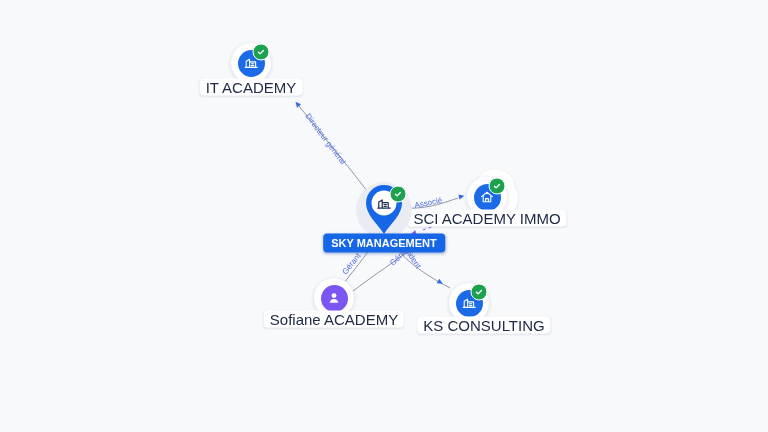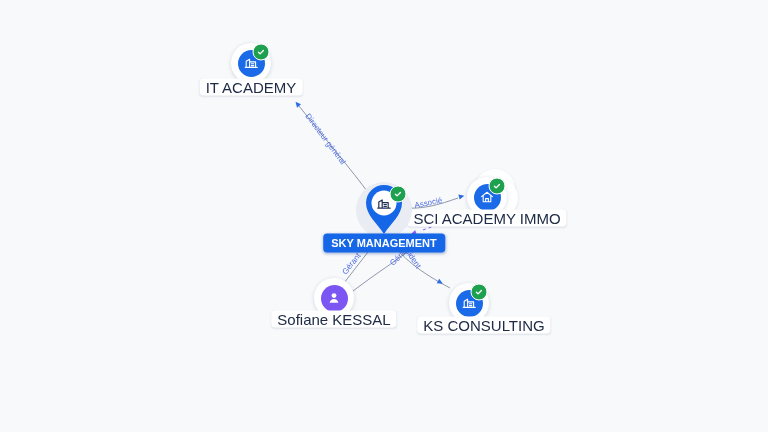--- a/index.html
+++ b/index.html
@@ -105,21 +105,21 @@
 
   <div>
     <div class="abs bubble" style="left:334px;top:298px;">
       <div class="inner purple">
         <svg width="16" height="16" viewBox="0 0 16 16">
             <circle cx="8" cy="5.6" r="2.4" fill="#ffffff"></circle>
             <path d="M3.6 12.8c.5-2.6 2.2-3.9 4.4-3.9s3.9 1.3 4.4 3.9z" fill="#ffffff"></path>
           </svg>
       </div>
     </div>
-    <div class="abs nlabel" style="left:334px;top:319px;">Sofiane KESSAL</div>
+    <div class="abs nlabel" style="left:334px;top:319px;">Sofiane ACADEMY</div>
   </div>
 
   <div>
     <div class="abs bubble" style="left:469px;top:303px;">
       <div class="inner blue">
         <svg width="16" height="16" viewBox="0 0 16 16">
             <path d="M3.2 12.2V6.2l3.4-2v8 M6.6 12.2V6.9h6v5.3 M2.2 12.4h12 M8.4 8.7h2.4 M8.4 10.6h2.4" stroke="#ffffff" stroke-width="1.1" fill="none" stroke-linejoin="round" stroke-linecap="round"></path>
           </svg>
       </div>
     </div>

